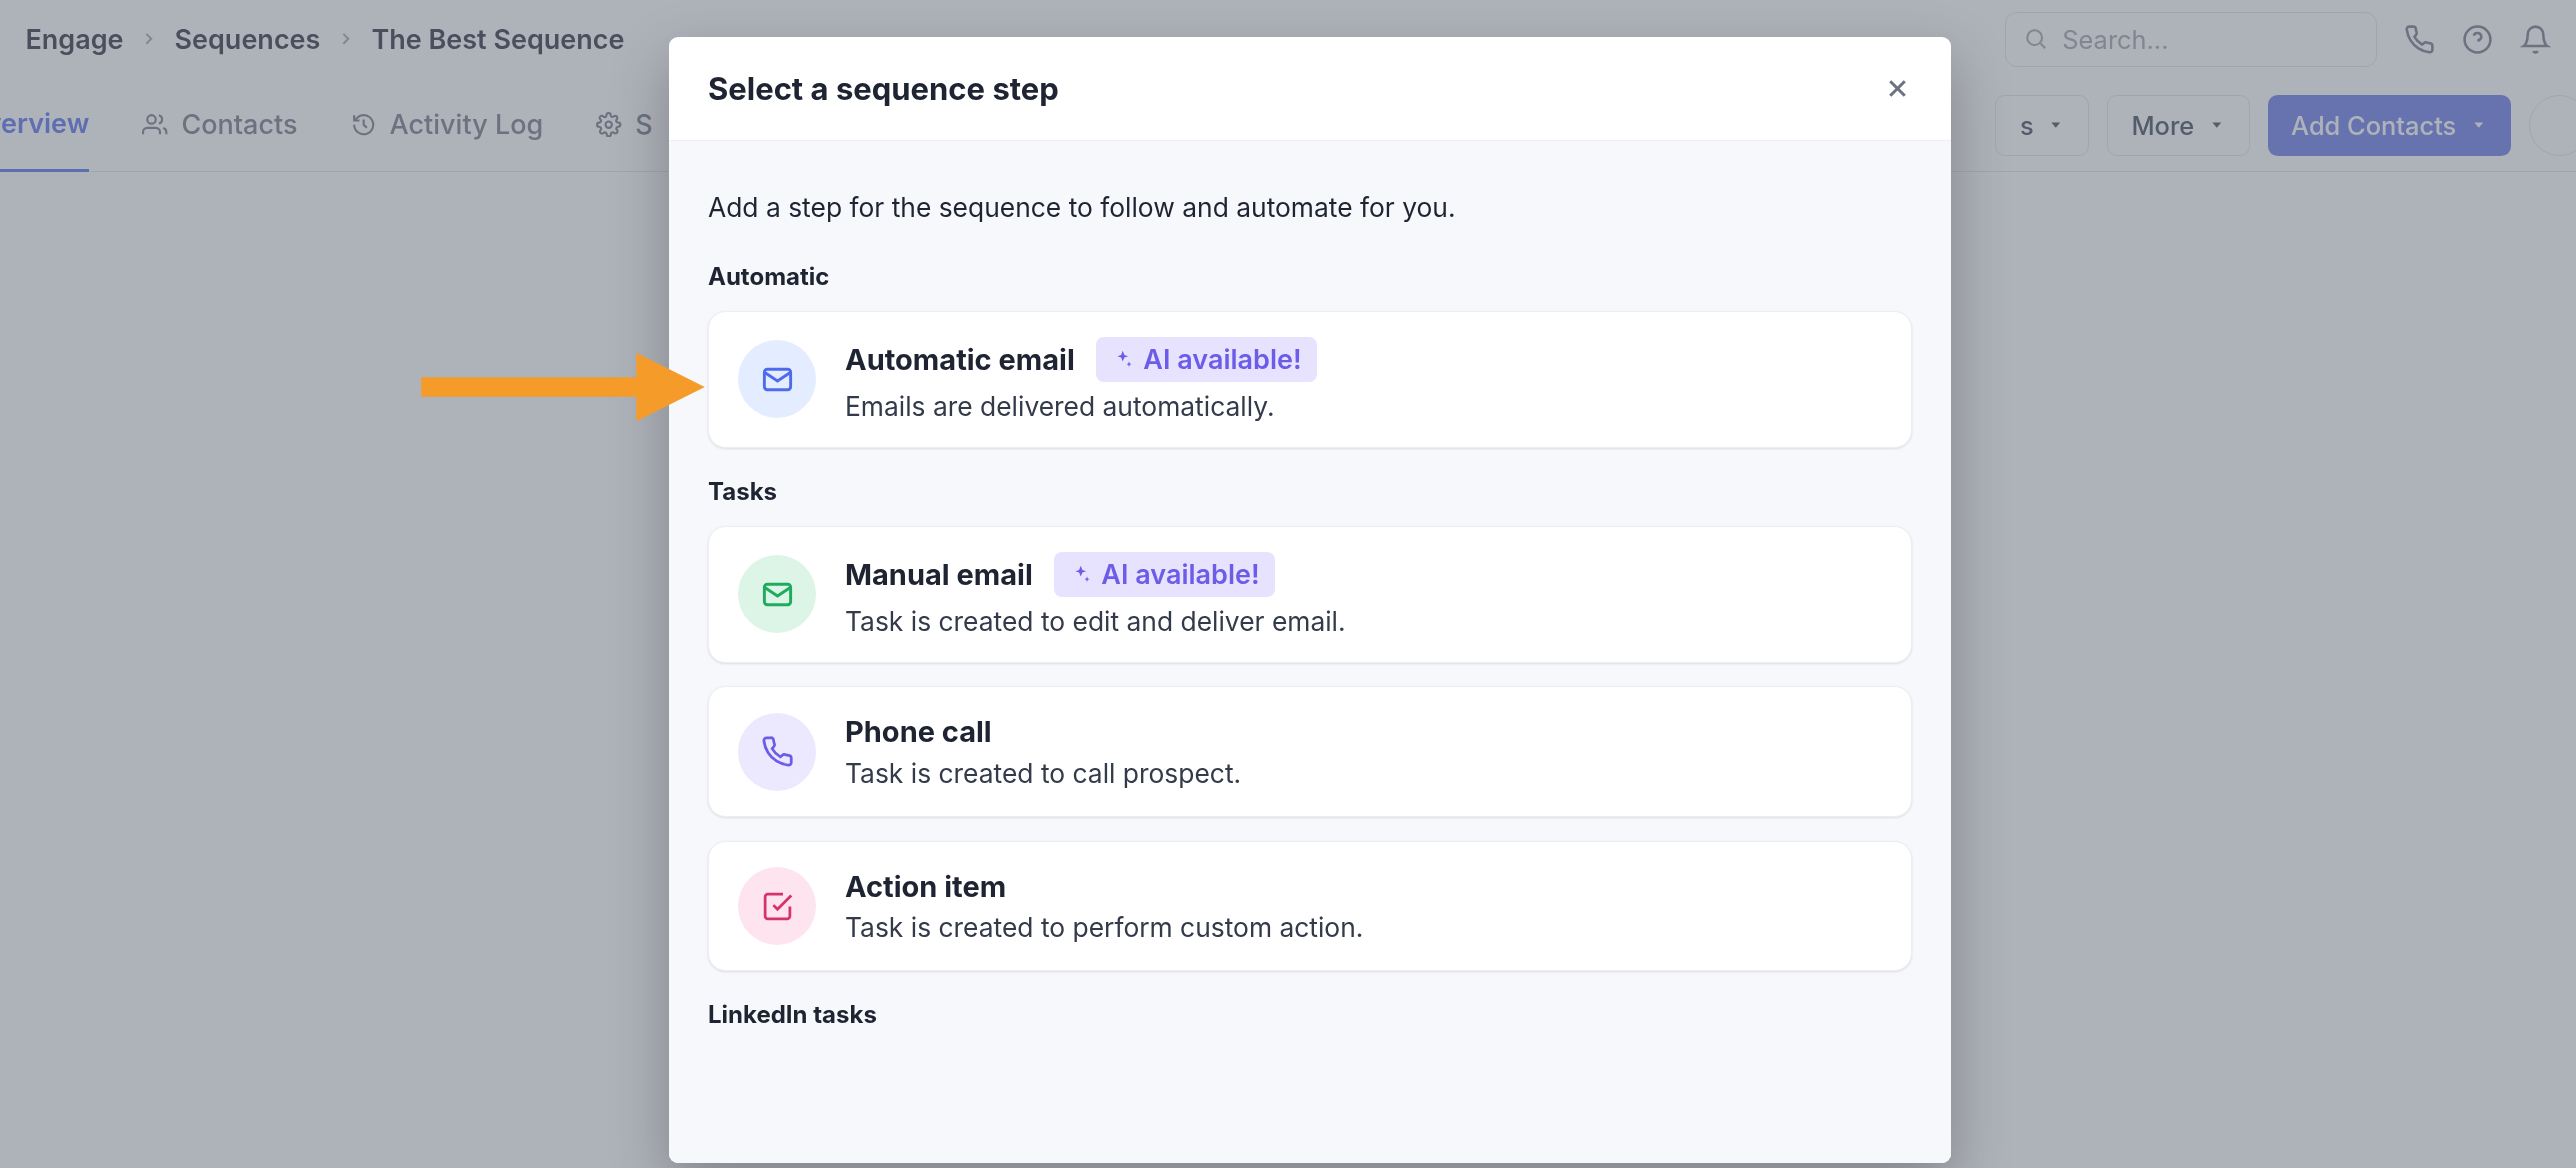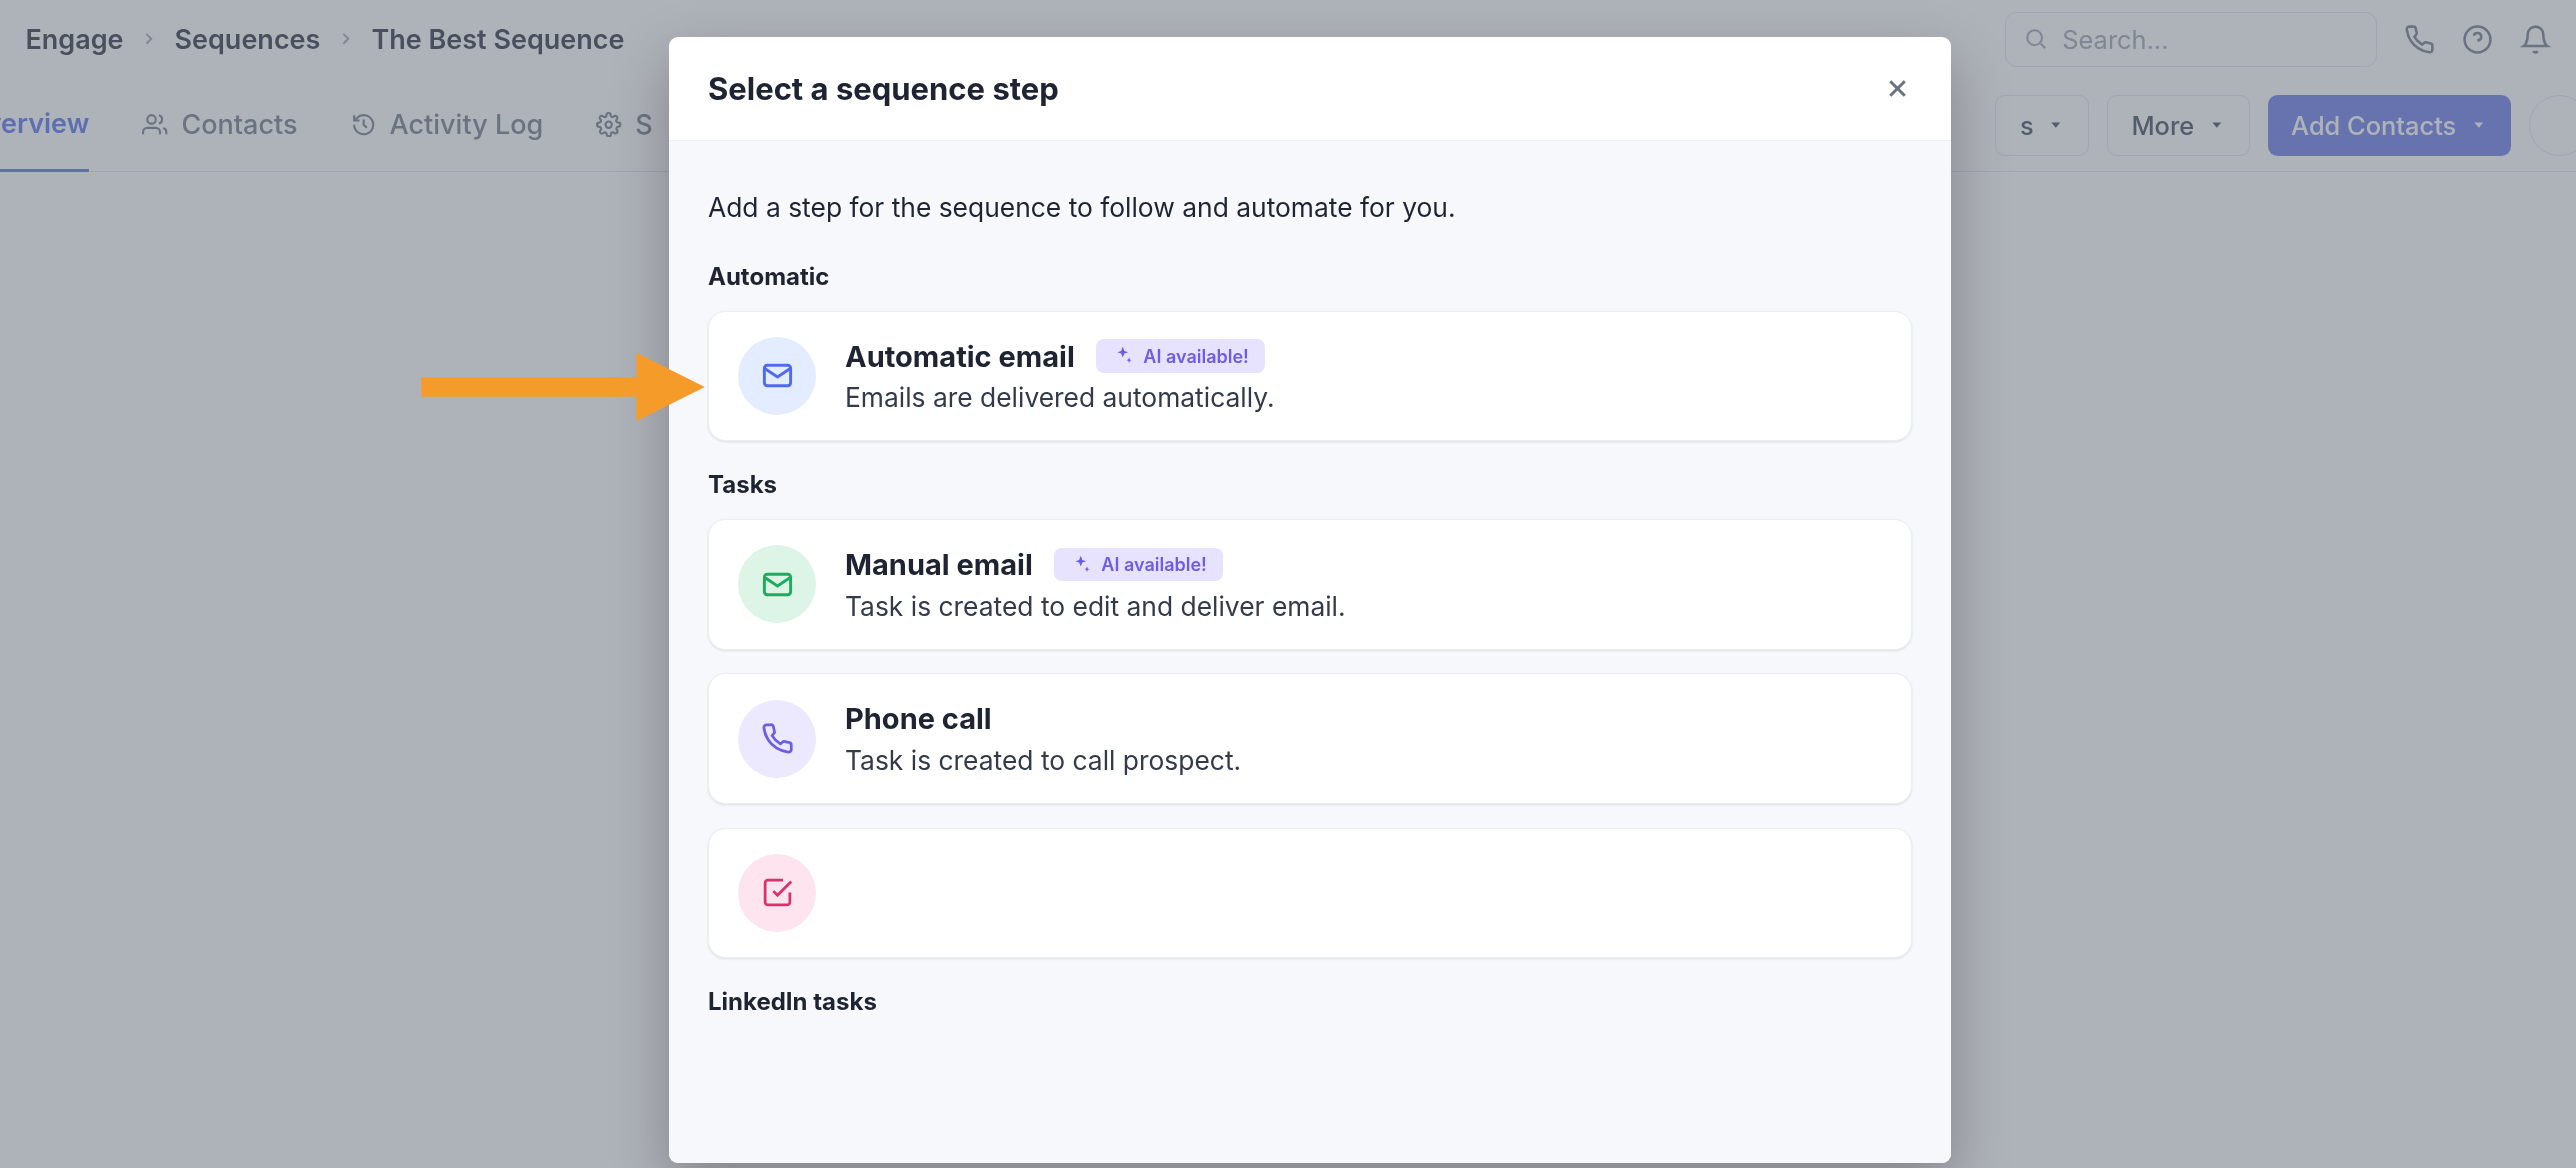--- a/index.html
+++ b/index.html
@@ -140,21 +140,21 @@
   .icon-wrap.green{background:var(--green-bg);color:var(--green)}
   .icon-wrap.violet{background:#ece9ff;color:var(--violet)}
   .icon-wrap.pink{background:var(--pink-bg);color:var(--pink)}
 
   .card-main{display:flex;flex-direction:column;gap:7.8px}
   .card-title-row{display:flex;align-items:center;gap:21.5px}
   .card-title{font-size:29px;font-weight:700;color:#1f2433}
   .ai-badge{
     display:inline-flex;align-items:center;gap:9.8px;
     background:var(--violet-bg);color:var(--violet);
-    font-size:18px;font-weight:600;
+    font-size:27px;font-weight:600;
     padding:5.9px 15.7px;border-radius:7.8px;
   }
   .card-desc{font-size:26.4px;color:#333a49}
 
   svg{display:block}
 </style>
 </head>
 <body>
 
 <div class="top-bar">
@@ -330,18 +330,24 @@
       </div>
     </div>
 
     <div class="card">
       <div class="icon-wrap pink">
         <svg width="33" height="33" viewBox="0 0 24 24" fill="none" stroke="currentColor" stroke-width="2">
             <path d="M9 11l3 3L22 4"></path>
             <path d="M21 12v7a2 2 0 0 1-2 2H5a2 2 0 0 1-2-2V5a2 2 0 0 1 2-2h11"></path>
           </svg>
       </div>
+      <div class="card-main">
+        <div class="card-title-row">
+          <span class="card-title">Action item</span>
+        </div>
+        <div class="card-desc">Task is created to perform custom action.</div>
+      </div>
     </div>
 
     <div class="section-label" style="margin-top:29px">LinkedIn tasks</div>
   </div>
 </div>
 
 
 </body></html>

